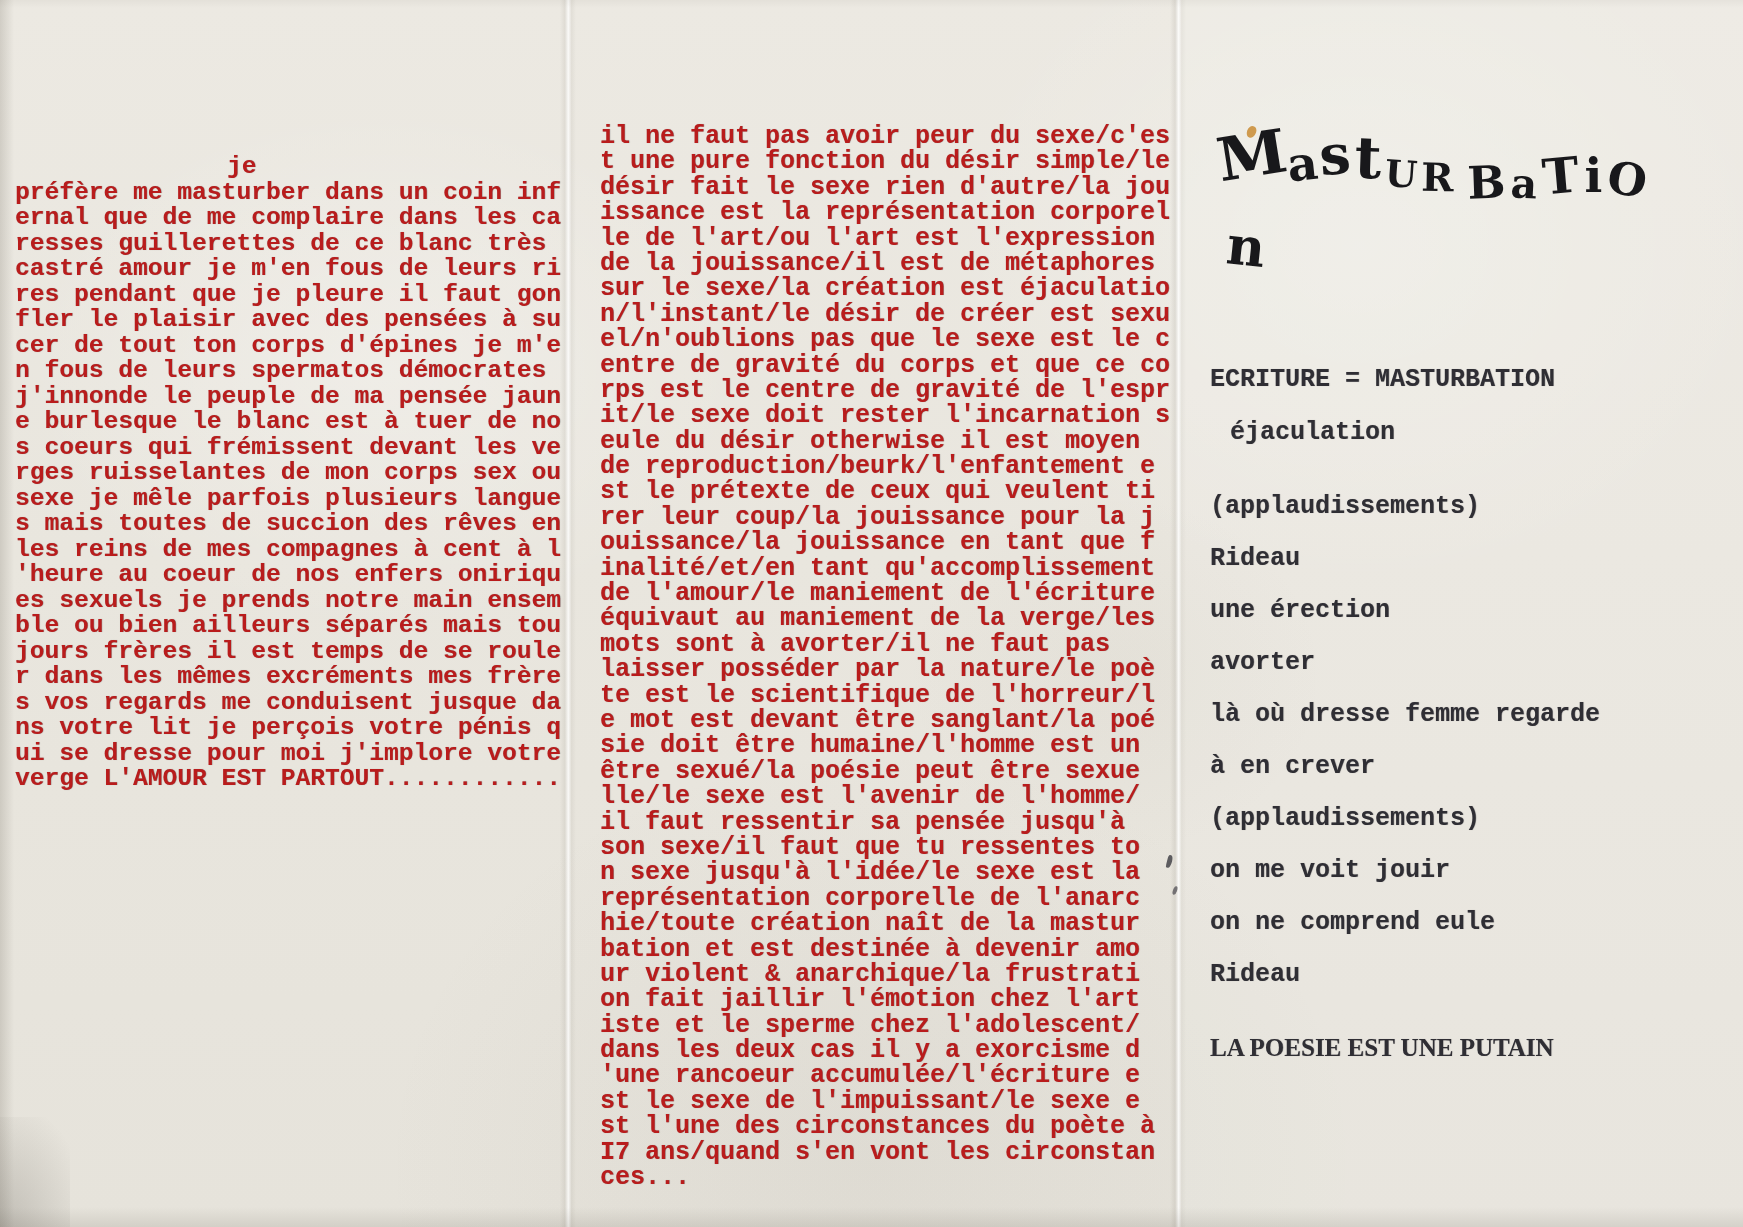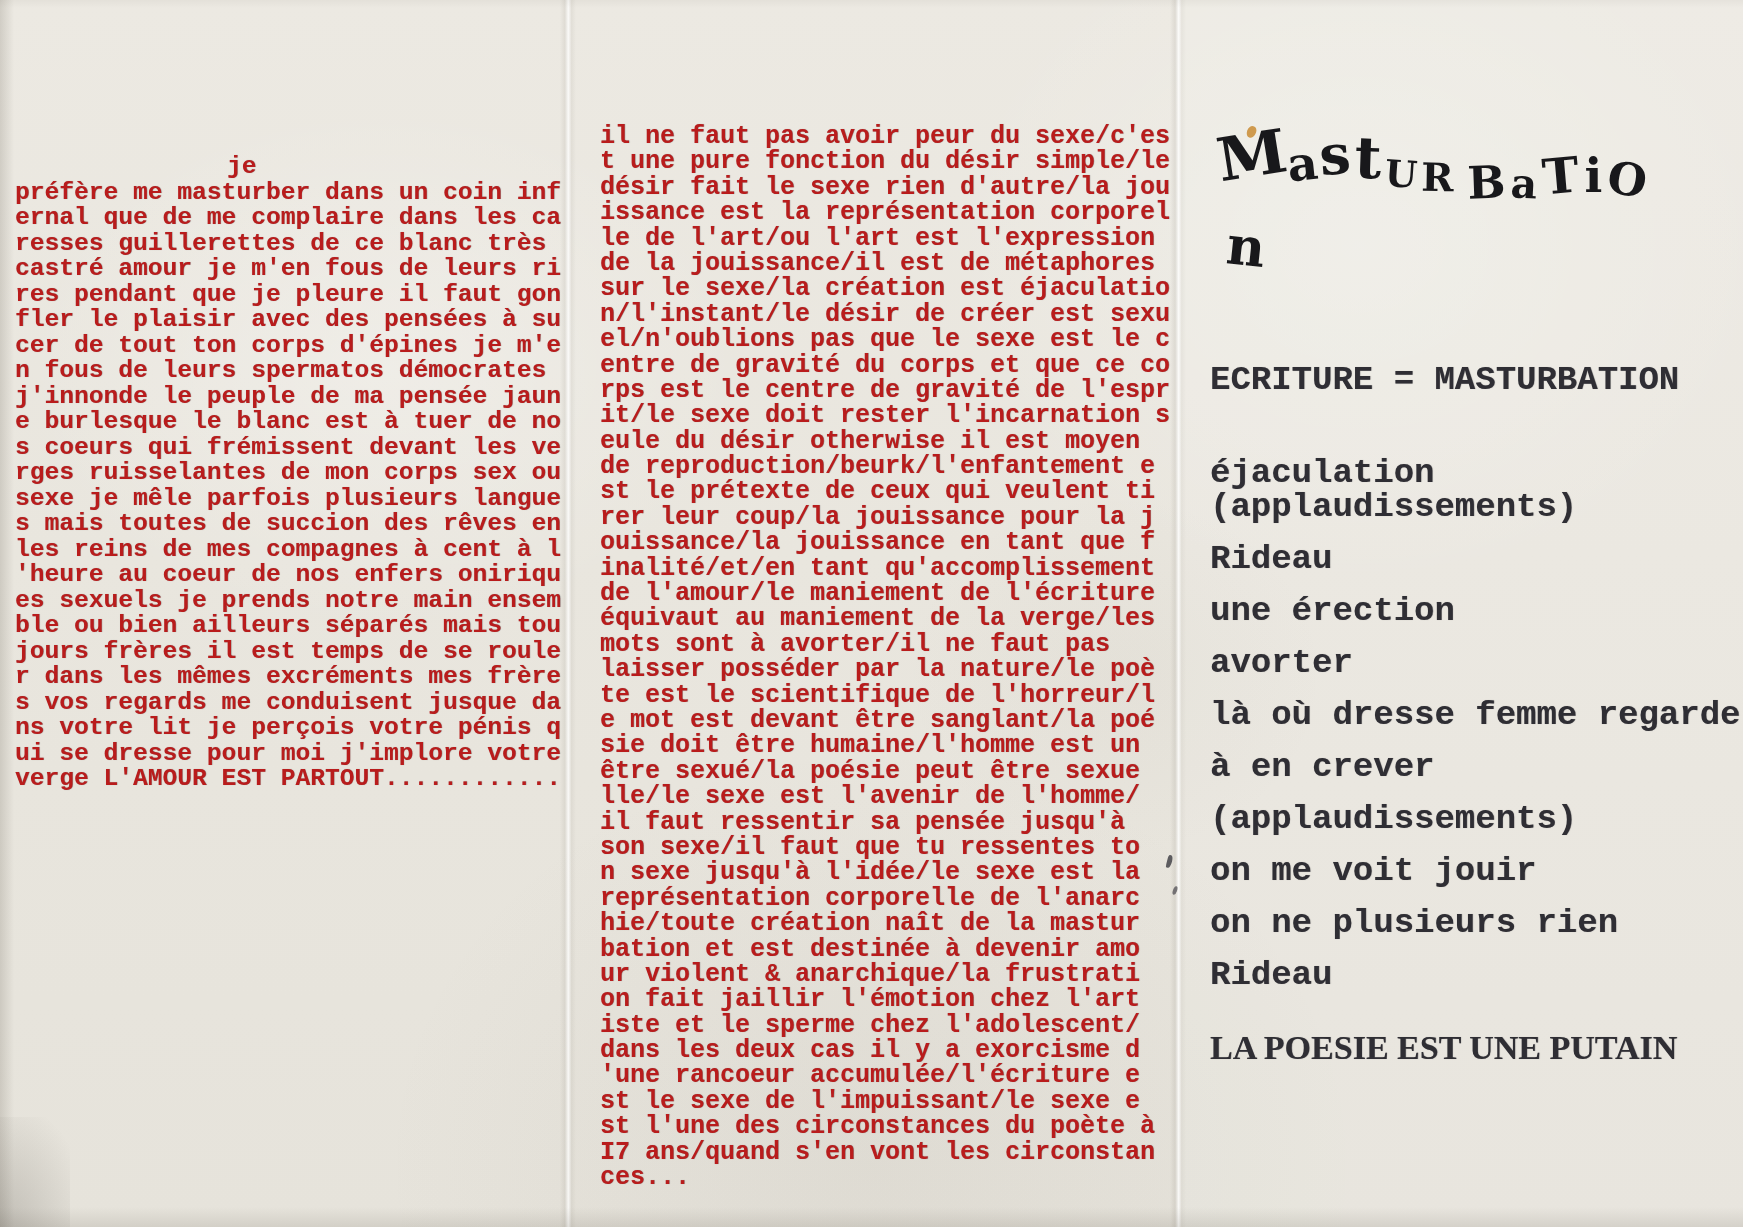--- a/index.html
+++ b/index.html
@@ -44,23 +44,23 @@
        text-shadow:0.4px 0.4px 0.7px rgba(47,46,52,0.45);}
   .tline{display:block;}
   .left-col{left:15px;top:154px;}
   .left-col .tline{font-size:24.6px;line-height:25.5px;height:25.5px;}
   .left-col .tline:first-child{padding-left:212px;}
   .mid-col{left:600px;top:124px;}
   .mid-col .tline{font-size:25px;line-height:25.4px;height:25.4px;}
 
   .right-lines{position:absolute;left:0;top:0;color:#2f2e34;font-weight:bold;
        text-shadow:0.4px 0.4px 0.7px rgba(47,46,52,0.45);}
-  .r-line{position:absolute;left:1210px;font-size:34px;line-height:26px;white-space:pre;}
+  .r-line{position:absolute;left:1210px;font-size:25px;line-height:26px;white-space:pre;}
   .r-line:nth-child(1){top:367px;}
-  .r-line:nth-child(2){top:460px;}
+  .r-line:nth-child(2){top:420px;margin-left:20px;}
   .r-line:nth-child(3){top:494px;}
   .r-line:nth-child(4){top:546px;}
   .r-line:nth-child(5){top:598px;}
   .r-line:nth-child(6){top:650px;}
   .r-line:nth-child(7){top:702px;}
   .r-line:nth-child(8){top:754px;}
   .r-line:nth-child(9){top:806px;}
   .r-line:nth-child(10){top:858px;}
   .r-line:nth-child(11){top:910px;}
   .r-line:nth-child(12){top:962px;}
@@ -113,20 +113,20 @@
     <span class="r-line">ECRITURE = MASTURBATION</span>
     <span class="r-line">éjaculation</span>
     <span class="r-line">(applaudissements)</span>
     <span class="r-line">Rideau</span>
     <span class="r-line">une érection</span>
     <span class="r-line">avorter</span>
     <span class="r-line">là où dresse femme regarde</span>
     <span class="r-line">à en crever</span>
     <span class="r-line">(applaudissements)</span>
     <span class="r-line">on me voit jouir</span>
-    <span class="r-line">on ne plusieurs rien</span>
+    <span class="r-line">on ne comprend eule</span>
     <span class="r-line">Rideau</span>
     <span class="r-line">LA POESIE EST UNE PUTAIN</span>
   </div>
 
 <div class="speck-orange"></div>
 <div class="stray-1"></div>
 <div class="stray-2"></div>
 
 </body></html>

